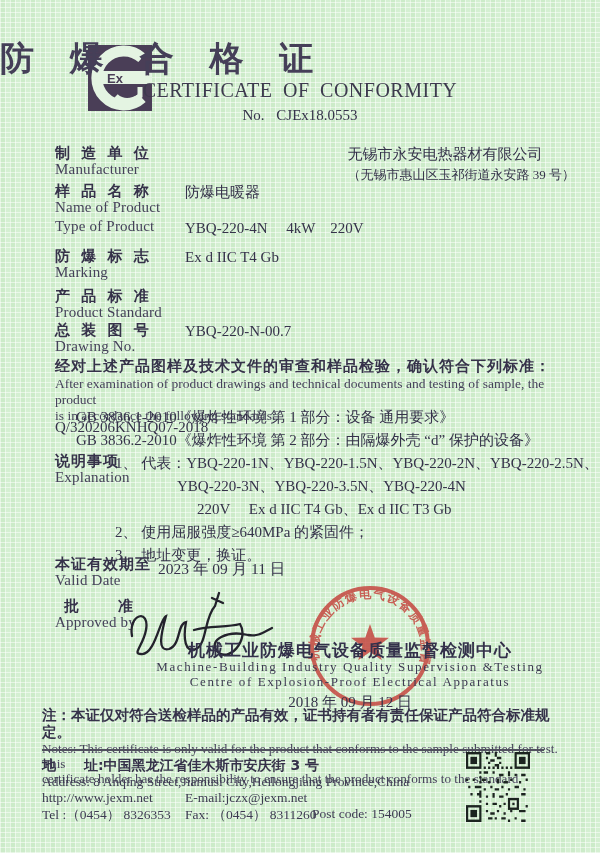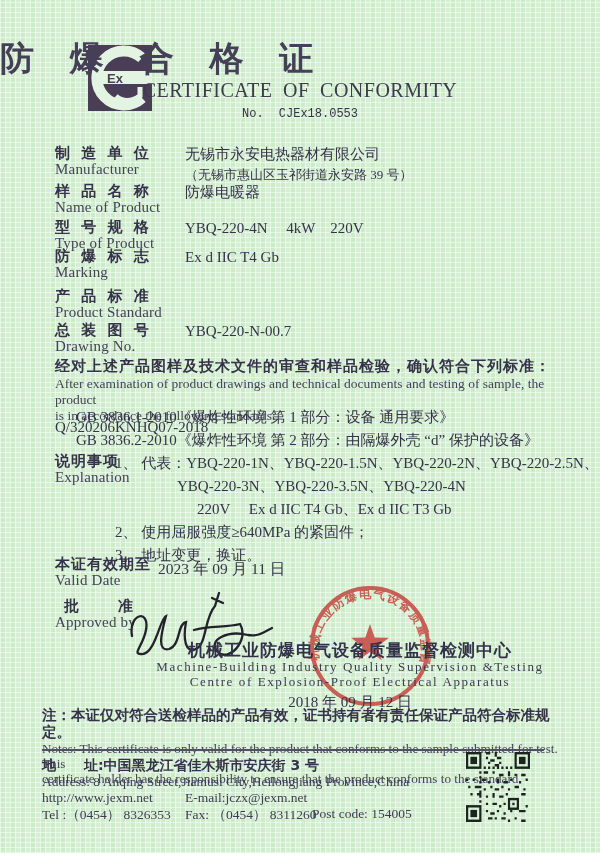--- a/index.html
+++ b/index.html
@@ -16,22 +16,22 @@
   .abs{position:absolute;}
   .title{
     width:600px;text-align:left;font-size:34px;font-weight:600;
     letter-spacing:12px;color:#453f58;
   }
   .subtitle{
     width:600px;text-align:center;font-size:20px;color:#3d3a4e;
     font-family:"Liberation Serif", serif;word-spacing:5px;letter-spacing:.5px;
   }
   .certno{
-    width:600px;text-align:center;font-size:12px;color:#35324a;
-    font-family:Liberation Mono, monospace;word-spacing:8px;
+    width:600px;text-align:center;font-size:15px;color:#35324a;
+    font-family:Liberation Serif, serif;word-spacing:8px;
   }
   .frow{left:55px;width:520px;display:flex;}
   .flabel{width:130px;flex:0 0 130px;}
   .zh{font-size:15px;font-weight:bold;color:#36324a;letter-spacing:3px;line-height:17px;white-space:nowrap;}
   .en{font-size:15px;color:#45415a;font-family:"Liberation Serif", serif;line-height:15px;letter-spacing:.2px;}
   .fval{font-size:15px;color:#35324a;line-height:18px;font-family:"Liberation Serif","DejaVu Sans",serif;}
   .fval .sub{font-size:13px;display:block;margin-top:3px;}
   .para-zh{font-size:15px;font-weight:bold;color:#36324a;line-height:20px;letter-spacing:1px;}
   .para-en{font-size:13.5px;color:#45415a;font-family:"Liberation Serif", serif;line-height:16px;}
   .std-line{font-size:15px;color:#35324a;line-height:23px;font-family:"Liberation Serif","DejaVu Sans",serif;white-space:nowrap;}
@@ -56,42 +56,41 @@
     <path d="M54,13 A27,27 0 1 0 54,53" stroke="#e4f4e2" stroke-width="11" fill="none"></path>
     <rect x="13" y="26" width="51" height="13" fill="#e4f4e2"></rect>
     <path d="M28,51 Q38,60 52,51 L52,42" stroke="#e4f4e2" stroke-width="5" fill="none"></path>
     <text x="19" y="37.5" font-size="13" font-weight="bold" fill="#4a3e57" font-family="Liberation Sans, sans-serif">Ex</text>
   </svg>
 
   <div class="abs title" style="top:36px;">防 爆 合 格 证</div>
   <div class="abs subtitle" style="top:79px;">CERTIFICATE OF CONFORMITY</div>
   <div class="abs certno" style="top:107px;">No.  CJEx18.0553</div>
 
-  <div class="abs frow" style="top:145px;">
+  <div class="abs frow" style="top:145px;justify-content:space-between;">
     <div class="flabel">
       <div class="zh">制 造 单 位</div>
       <div class="en">Manufacturer</div>
     </div>
     <div class="fval">
       <span>无锡市永安电热器材有限公司</span>
       <span class="sub">（无锡市惠山区玉祁街道永安路 39 号）</span>
     </div>
   </div>
 
   <div class="abs frow" style="top:183px;">
     <div class="flabel">
       <div class="zh">样 品 名 称</div>
       <div class="en">Name of Product</div>
     </div>
     <div class="fval">防爆电暖器</div>
   </div>
 
   <div class="abs frow" style="top:219px;">
     <div class="flabel">
-      <div class="zh">型 号 规 格</div>
       <div class="en">Type of Product</div>
     </div>
     <div class="fval">YBQ-220-4N　 4kW　220V</div>
   </div>
 
   <div class="abs frow" style="top:248px;">
     <div class="flabel">
       <div class="zh">防 爆 标 志</div>
       <div class="en">Marking</div>
     </div>

